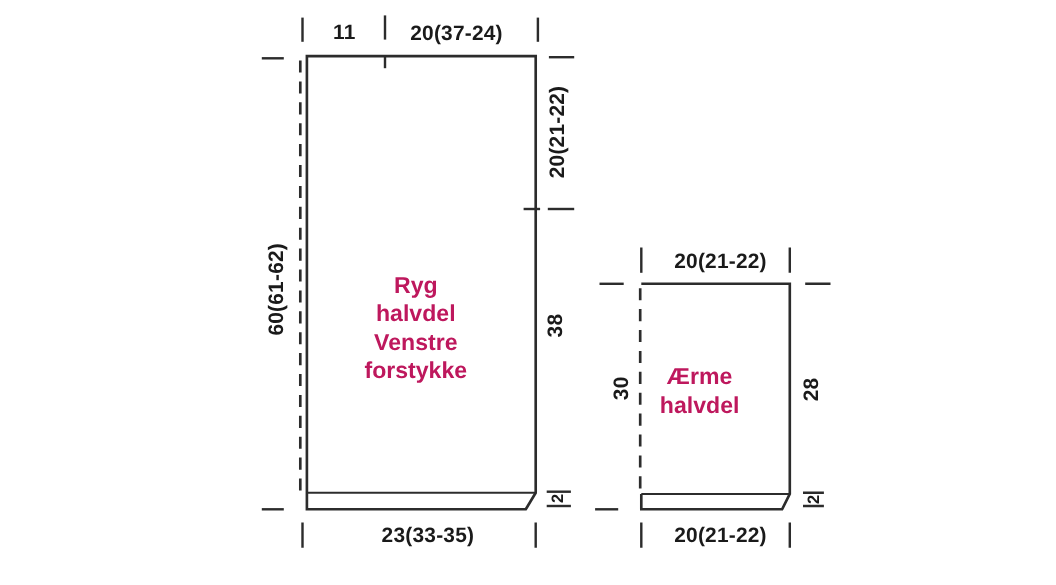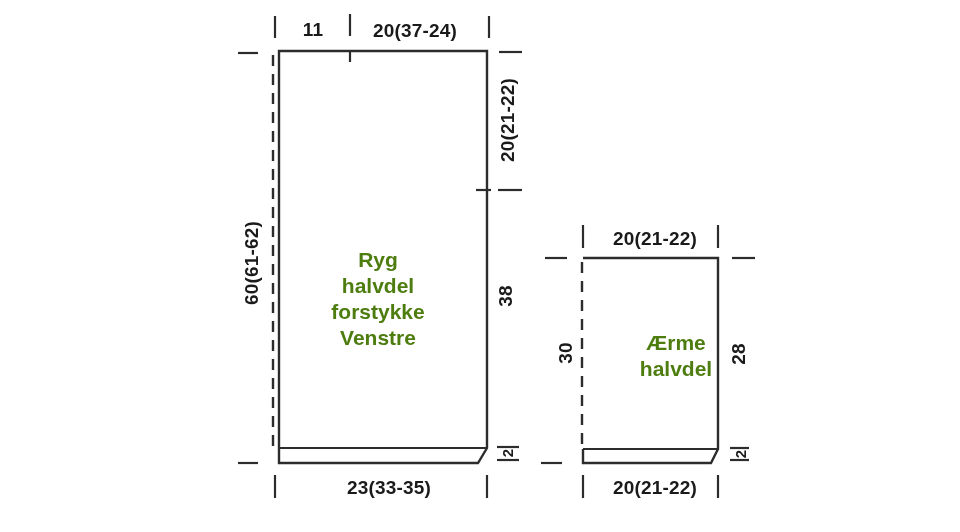--- a/index.html
+++ b/index.html
@@ -13,21 +13,21 @@
   .dashed{stroke:#2c2c2c;stroke-width:2.4;fill:none;stroke-dasharray:11 8;}
   .tick{stroke:#2c2c2c;stroke-width:2.2;fill:none;}
   .lbl{
     position:absolute;font-weight:700;font-size:19px;color:#1a1a1a;
     white-space:nowrap;transform:translate(-50%,-50%);letter-spacing:0.2px;
   }
   .lbl.v{transform:translate(-50%,-50%) rotate(-90deg);}
   .lbl.small{font-size:15px;}
   .piece-label{
     position:absolute;font-weight:700;font-size:21px;line-height:26px;
-    color:#4d7c0f;text-align:center;transform:translate(-50%,-50%);
+    color:#be185d;text-align:center;transform:translate(-50%,-50%);
     white-space:nowrap;
   }
 </style>
 </head>
 <body>
 
 <div class="canvas">
 
   <svg viewBox="0 0 960 532">
 
@@ -73,28 +73,28 @@
   <div class="lbl" style="left:415px;top:31px">20(37-24)</div>
   <div class="lbl v" style="left:508px;top:120px">20(21-22)</div>
   <div class="lbl v" style="left:506px;top:296px">38</div>
   <div class="lbl v small" style="left:507px;top:453px">2</div>
   <div class="lbl v" style="left:252px;top:263px">60(61-62)</div>
   <div class="lbl" style="left:389px;top:488px">23(33-35)</div>
 
   <div class="piece-label" style="left:378px;top:299px">
     <div>Ryg</div>
     <div>halvdel</div>
+    <div>Venstre</div>
     <div>forstykke</div>
-    <div>Venstre</div>
   </div>
 
   <div class="lbl" style="left:655px;top:239px">20(21-22)</div>
   <div class="lbl v" style="left:566px;top:353px">30</div>
   <div class="lbl v" style="left:739px;top:354px">28</div>
   <div class="lbl v small" style="left:740px;top:454px">2</div>
   <div class="lbl" style="left:655px;top:488px">20(21-22)</div>
 
-  <div class="piece-label" style="left:676px;top:356px">
+  <div class="piece-label" style="left:636px;top:356px">
     <div>Ærme</div>
     <div>halvdel</div>
   </div>
 
 </div>
 
 </body></html>

